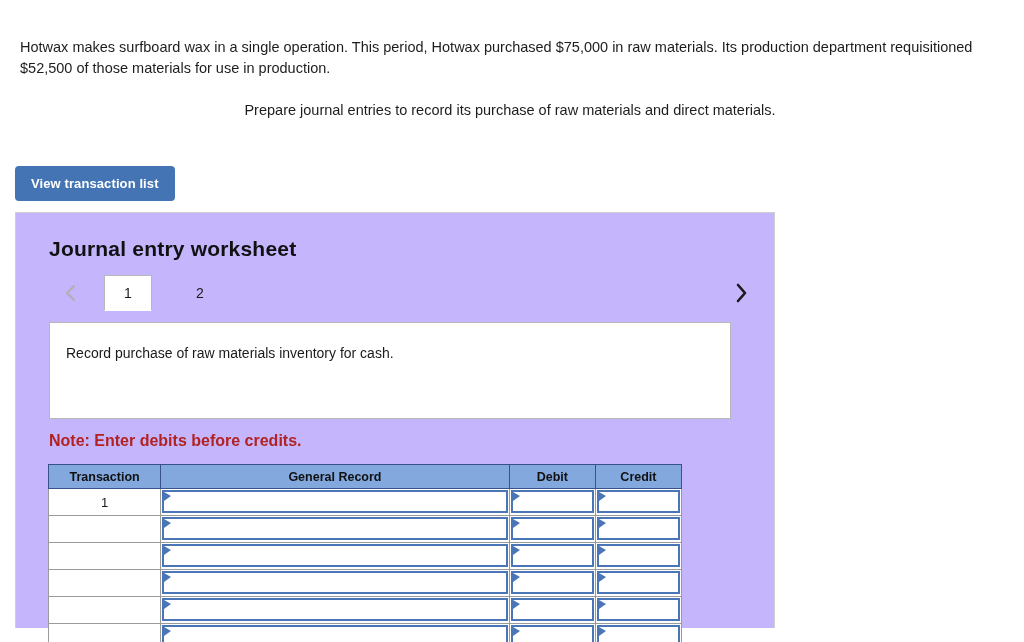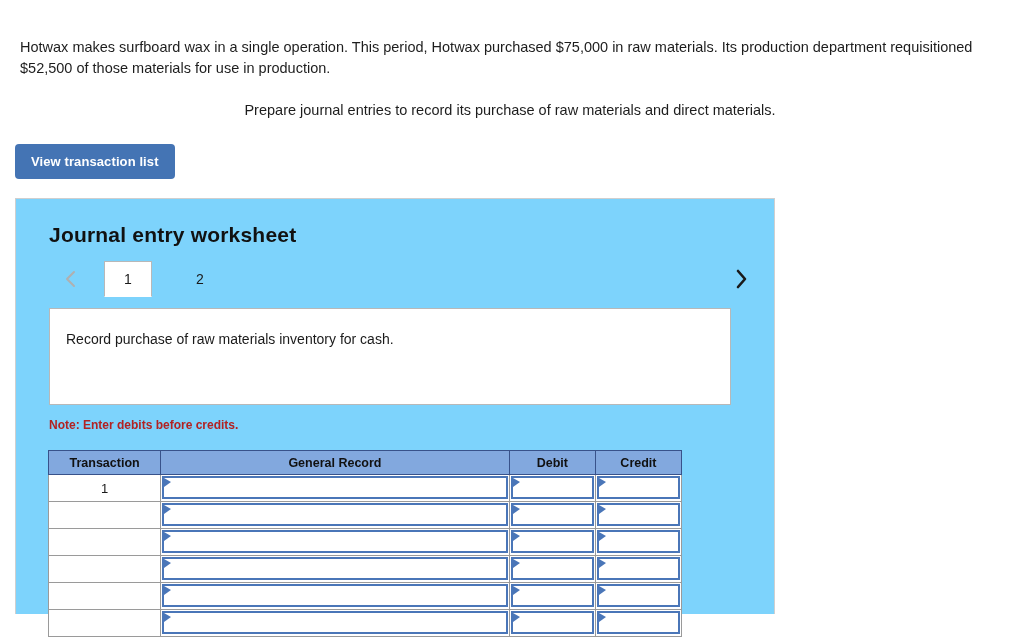--- a/index.html
+++ b/index.html
@@ -31,44 +31,44 @@
     line-height: 21px;
     color: #1d1d1d;
   }
   .problem p { margin: 5px; }
   .problem p.second { margin-top: 21px; text-align: center; }
 
   
   .btn-transaction {
     position: absolute;
     left: 15px;
-    top: 144px;
+    top: 166px;
     height: 35px;
     padding: 0 16px;
     background: #4474b4;
     border: none;
     border-radius: 4px;
     color: #ffffff;
     font-family: "Liberation Sans", sans-serif;
     font-size: 13px;
     font-weight: bold;
     letter-spacing: .1px;
     cursor: pointer;
     display: flex;
     align-items: center;
   }
 
   
   .panel {
     position: absolute;
     left: 15px;
-    top: 198px;
+    top: 212px;
     width: 760px;
     height: 416px;
-    background: #7dd3fc;
+    background: #c4b5fd;
     border: 1px solid #cfcfcf;
     border-bottom: none;
   }
 
   .panel-title {
     position: absolute;
     left: 33px;
     top: 24px;
     font-size: 21px;
     font-weight: bold;
@@ -141,21 +141,21 @@
     top: 22px;
     font-size: 14px;
     color: #1a1a1a;
   }
 
   
   .note {
     position: absolute;
     left: 33px;
     top: 219px;
-    font-size: 12px;
+    font-size: 16px;
     font-weight: bold;
     color: #b22222;
   }
 
   
   .journal {
     position: absolute;
     left: 32px;
     top: 251px;
     width: 634px;

